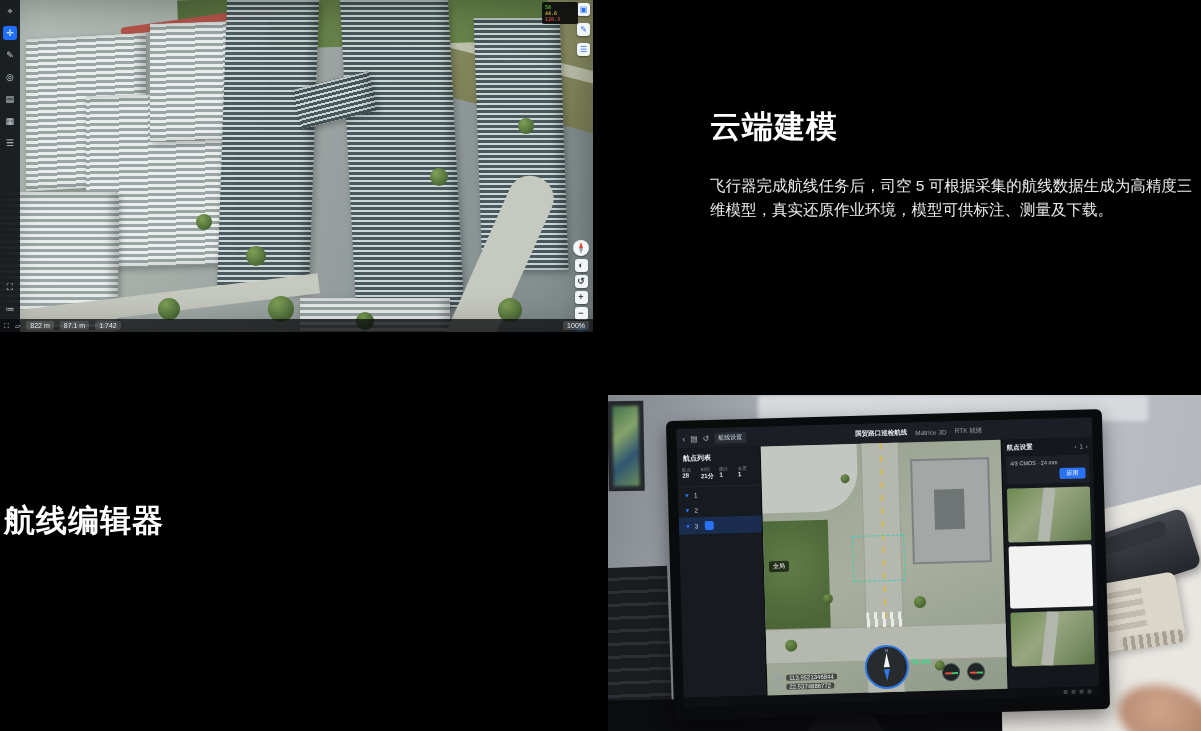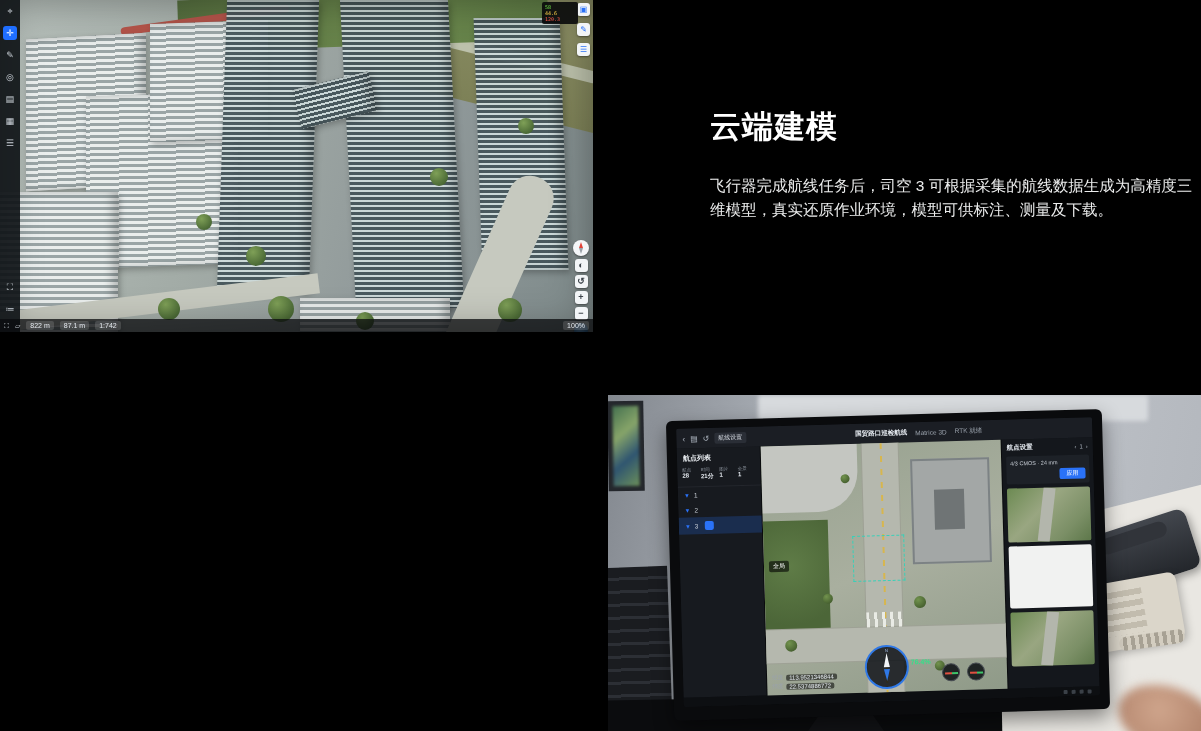--- a/index.html
+++ b/index.html
@@ -268,24 +268,25 @@
       <span class="chip">87.1 m</span>
       <span class="chip">1:742</span>
       <span class="sb-right">
         <span class="chip">100%</span>
       </span>
     </div>
   </div>
 
   <div class="txtblock sec-cloud">
     <h2>云端建模</h2>
-    <p>飞行器完成航线任务后，司空 3 可根据采集的航线数据生成为高精度三维模型，真实还原作业环境，模型可供标注、测量及下载。</p>
+    <p>飞行器完成航线任务后，司空 5 可根据采集的航线数据生成为高精度三维模型，真实还原作业环境，模型可供标注、测量及下载。</p>
   </div>
 
   <div class="txtblock sec-editor">
+    <h2>航线编辑器</h2>
   </div>
 
   <div class="photo">
     <div class="board"></div>
     <div class="wallframe">
         <div class="art"></div>
       </div>
     <div class="slats"></div>
     <div class="deskwhite"></div>
     <div class="phone-dark"></div>

